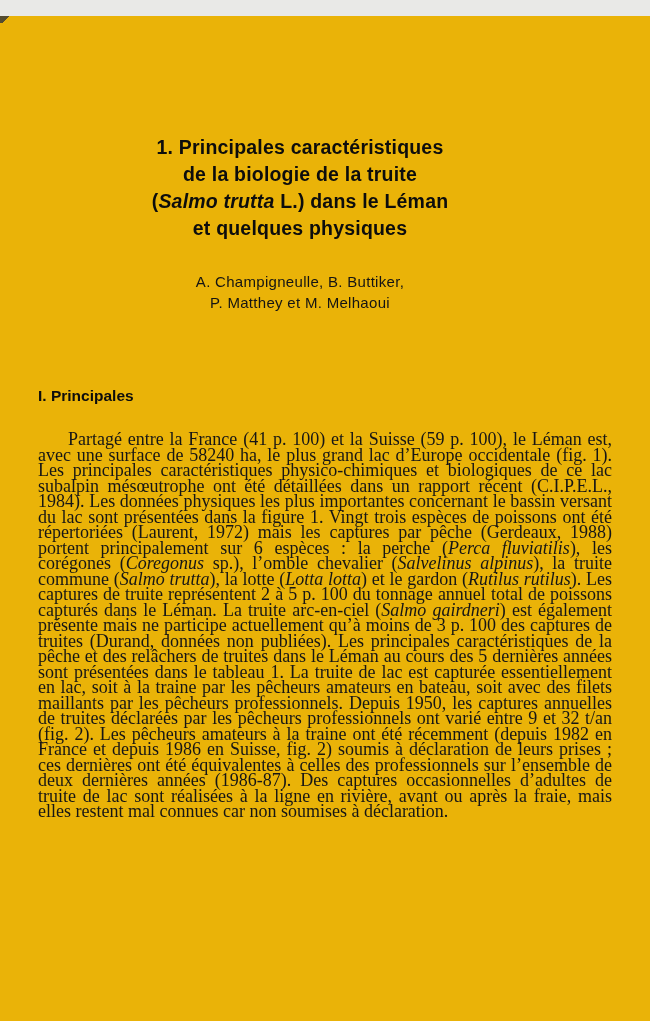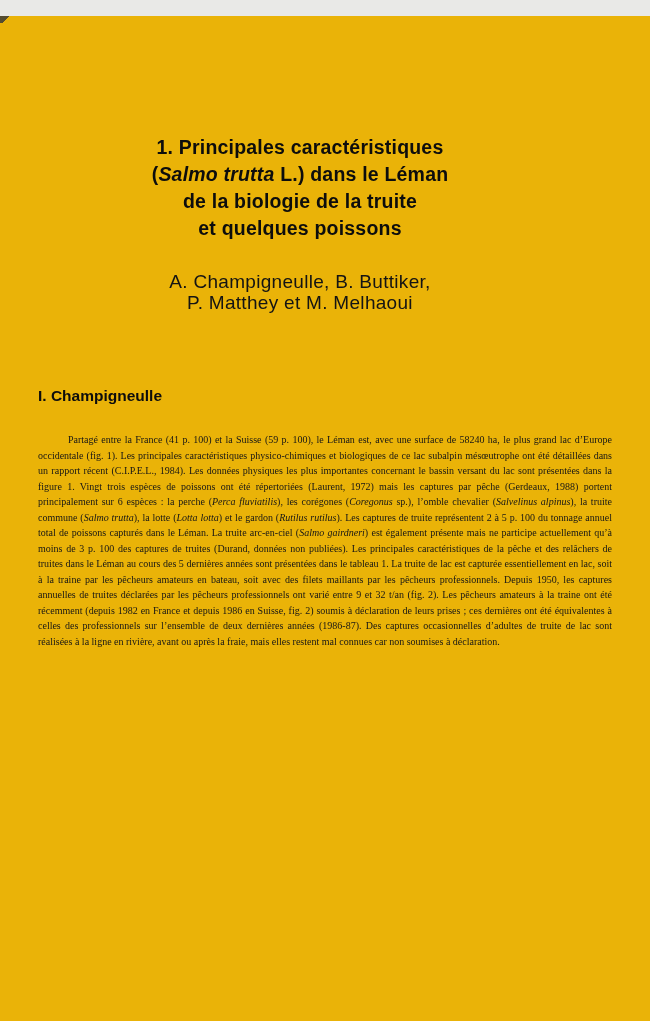--- a/index.html
+++ b/index.html
@@ -30,63 +30,63 @@
     font-family: "Liberation Sans", sans-serif;
     font-weight: bold;
     font-size: 19.5px;
     line-height: 27px;
     letter-spacing: 0.2px;
     color: #0d0d0d;
   }
   .authors {
     margin-top: 30px;
     font-family: "Liberation Sans", sans-serif;
-    font-size: 19px;
+    font-size: 15px;
     line-height: 20.5px;
     letter-spacing: 0.3px;
     color: #141414;
     text-align: center;
   }
   h2.section-heading {
     margin: 74px 0 0 0;
     font-family: "Liberation Sans", sans-serif;
     font-weight: bold;
     font-size: 15.5px;
     color: #0d0d0d;
   }
   .body-para {
     margin: 0;
     font-family: "Liberation Serif", serif;
-    font-size: 10px;
+    font-size: 18px;
     line-height: 15.5px;
     text-align: justify;
     color: #161616;
   }
   .body-para.first { margin-top: 27px; }
   .body-para.indent { text-indent: 30px; }
 </style>
 </head>
 <body>
 
 <div class="page">
 
   <div class="scan-corner"></div>
 
   <div class="header-block">
     <h1 class="title">
       <div><span>1. Principales caractéristiques</span></div>
+      <div><span>de la biologie de la truite</span></div>
       <div><span>(</span><i>Salmo trutta</i><span> L.) dans le Léman</span></div>
-      <div><span>de la biologie de la truite</span></div>
-      <div><span>et quelques poissons</span></div>
+      <div><span>et quelques physiques</span></div>
     </h1>
 
     <div class="authors">
       <div>A. Champigneulle, B. Buttiker,</div>
       <div>P. Matthey et M. Melhaoui</div>
     </div>
   </div>
 
-  <h2 class="section-heading">I. Champigneulle</h2>
+  <h2 class="section-heading">I. Principales</h2>
 
   <p class="body-para indent first"><span>Partagé entre la France (41 p. 100) et la Suisse (59 p. 100), le Léman est, avec une surface de 58240 ha, le plus grand lac d’Europe occidentale (fig. 1). Les principales caractéristiques physico-chimiques et biologiques de ce lac subalpin mésœutrophe ont été détaillées dans un rapport récent (C.I.P.E.L., 1984). Les données physiques les plus importantes concernant le bassin versant du lac sont présentées dans la figure 1. Vingt trois espèces de poissons ont été répertoriées (Laurent, 1972) mais les captures par pêche (Gerdeaux, 1988) portent principalement sur 6 espèces : la perche (</span><i>Perca fluviatilis</i><span>), les corégones (</span><i>Coregonus</i><span> sp.), l’omble chevalier (</span><i>Salvelinus alpinus</i><span>), la truite commune (</span><i>Salmo trutta</i><span>), la lotte (</span><i>Lotta lotta</i><span>) et le gardon (</span><i>Rutilus rutilus</i><span>). Les captures de truite représentent 2 à 5 p. 100 du tonnage annuel total de poissons capturés dans le Léman. La truite arc-en-ciel (</span><i>Salmo gairdneri</i><span>) est également présente mais ne participe actuellement qu’à moins de 3 p. 100 des captures de truites (Durand, données non publiées). Les principales caractéristiques de la pêche et des relâchers de truites dans le Léman au cours des 5 dernières années sont présentées dans le tableau 1. La truite de lac est capturée essentiellement en lac, soit à la traine par les pêcheurs amateurs en bateau, soit avec des filets maillants par les pêcheurs professionnels. Depuis 1950, les captures annuelles de truites déclarées par les pêcheurs professionnels ont varié entre 9 et 32 t/an (fig. 2). Les pêcheurs amateurs à la traine ont été récemment (depuis 1982 en France et depuis 1986 en Suisse, fig. 2) soumis à déclaration de leurs prises ; ces dernières ont été équivalentes à celles des professionnels sur l’ensemble de deux dernières années (1986-87). Des captures occasionnelles d’adultes de truite de lac sont réalisées à la ligne en rivière, avant ou après la fraie, mais elles restent mal connues car non soumises à déclaration.</span></p>
 
 
 </div>
 
 </body></html>

